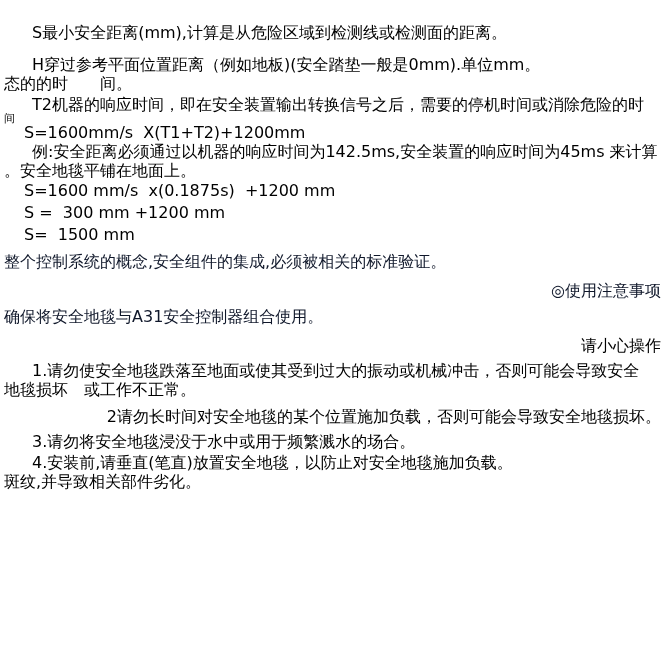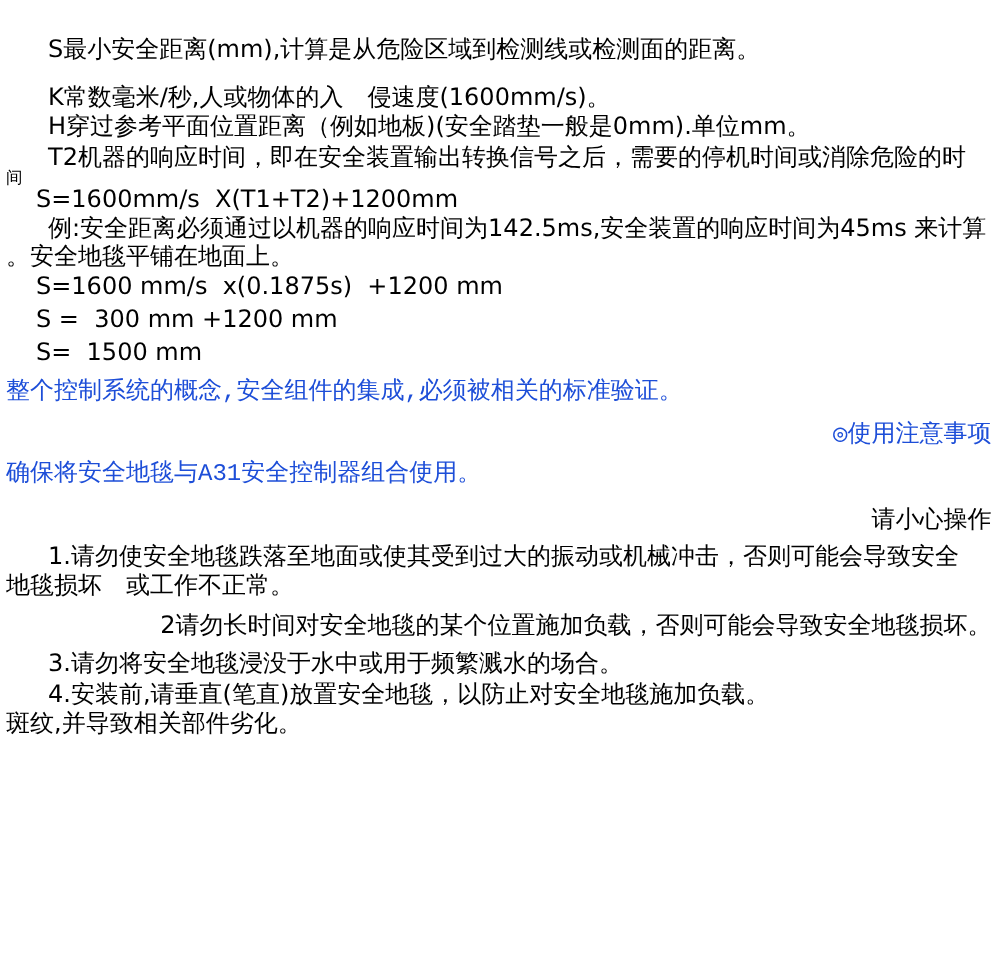--- a/index.html
+++ b/index.html
@@ -20,21 +20,21 @@
     box-sizing: border-box;
     width: 665px;
   }
   p {
     margin: 0;
     line-height: 19px;
     white-space: pre-wrap;
   }
   .indent   { text-indent: 28px; }
   .indent-sm{ text-indent: 20px; }
-  .cyan     { color: #1d4ed8; font-family: Liberation Mono, monospace; }
+  .cyan     { color: #0f172a; }
   .after-gap-md { margin-bottom: 13px; }
   .mt-2  { margin-top: 2px; }
   .mt-6  { margin-top: 6px; }
   .mt-7  { margin-top: 7px; }
   .mt-8  { margin-top: 8px; text-align: right; }
   .mt-10 { margin-top: 10px; text-align: right; }
   .mt-18 { margin-top: 18px; }
   .wrap-tiny {
     font-size: 11px;
     line-height: 9px;
@@ -43,22 +43,22 @@
   }
   .formula { line-height: 22px; }
 </style>
 </head>
 <body>
 
 <div class="doc">
 
   <p class="indent after-gap-md">S最小安全距离(mm),计算是从危险区域到检测线或检测面的距离。</p>
 
-  <p class="indent">K常数毫米/秒,人或物体的入　侵速度(1600mm/s)。</p>
   <p class="indent">H穿过参考平面位置距离（例如地板)(安全踏垫一般是0mm).单位mm。</p>
+  <p>态的的时　　间。</p>
 
   <p class="indent mt-2">T2机器的响应时间，即在安全装置输出转换信号之后，需要的停机时间或消除危险的时</p>
   <p class="wrap-tiny">间</p>
 
   <p class="indent-sm">S=1600mm/s  X(T1+T2)+1200mm</p>
   <p class="indent">例:安全距离必须通过以机器的响应时间为142.5ms,安全装置的响应时间为45ms 来计算</p>
   <p>。安全地毯平铺在地面上。</p>
 
   <p class="indent-sm formula">S=1600 mm/s  x(0.1875s)  +1200 mm</p>
   <p class="indent-sm formula">S =  300 mm +1200 mm</p>

